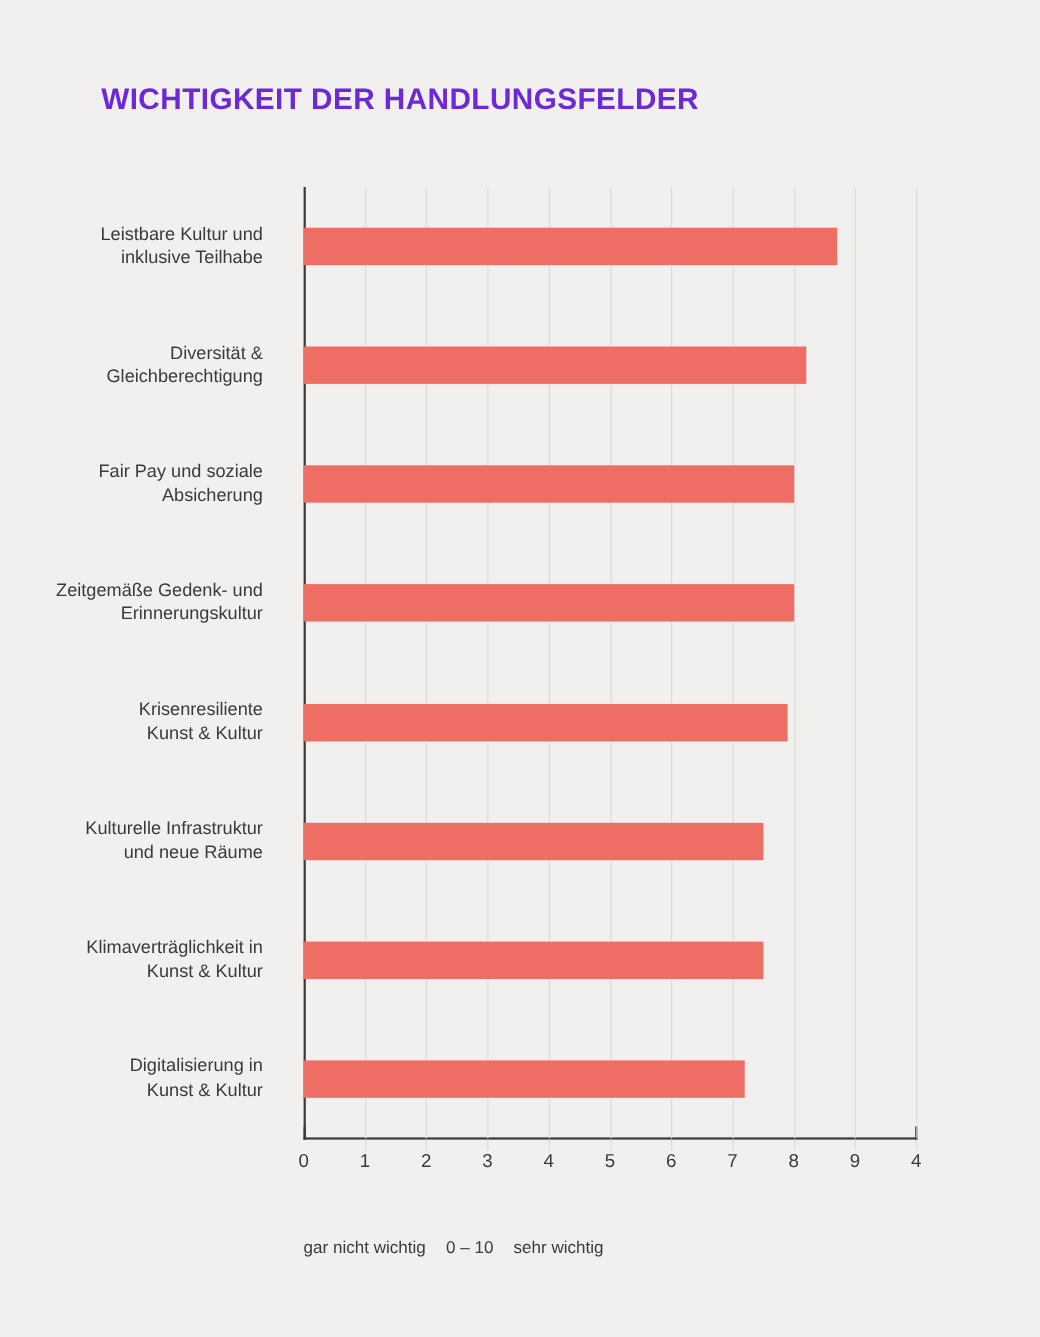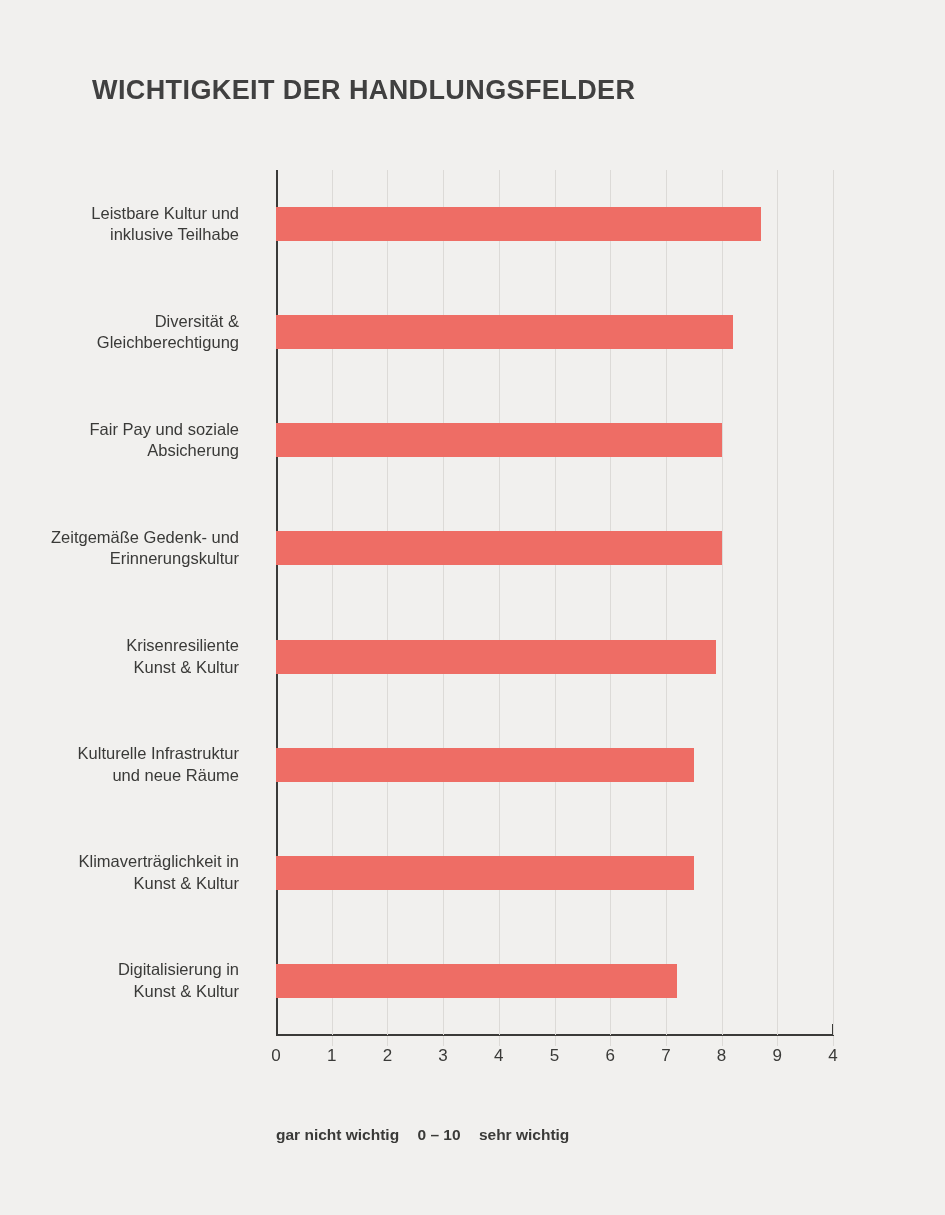--- a/index.html
+++ b/index.html
@@ -17,21 +17,21 @@
   }
 
   
   #chart-title {
     position: absolute;
     left: 92px;
     top: 75px;
     font-size: 27px;
     font-weight: bold;
     letter-spacing: 0.4px;
-    color: #404040;
+    color: #6d28d9;
     white-space: nowrap;
   }
 
   
   #plot-area {
     position: absolute;
     left: 276px;
     top: 170px;
     width: 557px;
     height: 865px;
@@ -109,21 +109,20 @@
   }
 
   
   #scale-caption {
     position: absolute;
     left: 276px;
     top: 1126px;
     font-size: 15.5px;
     color: #3A3A38;
     white-space: nowrap;
-    font-weight: bold;
   }
   #scale-caption span { display: inline-block; }
   #caption-low   { margin-right: 14px; }
   #caption-range { margin-right: 14px; }
 </style>
 </head>
 <body>
 
 <div id="chart-title">WICHTIGKEIT DER HANDLUNGSFELDER</div>
 

